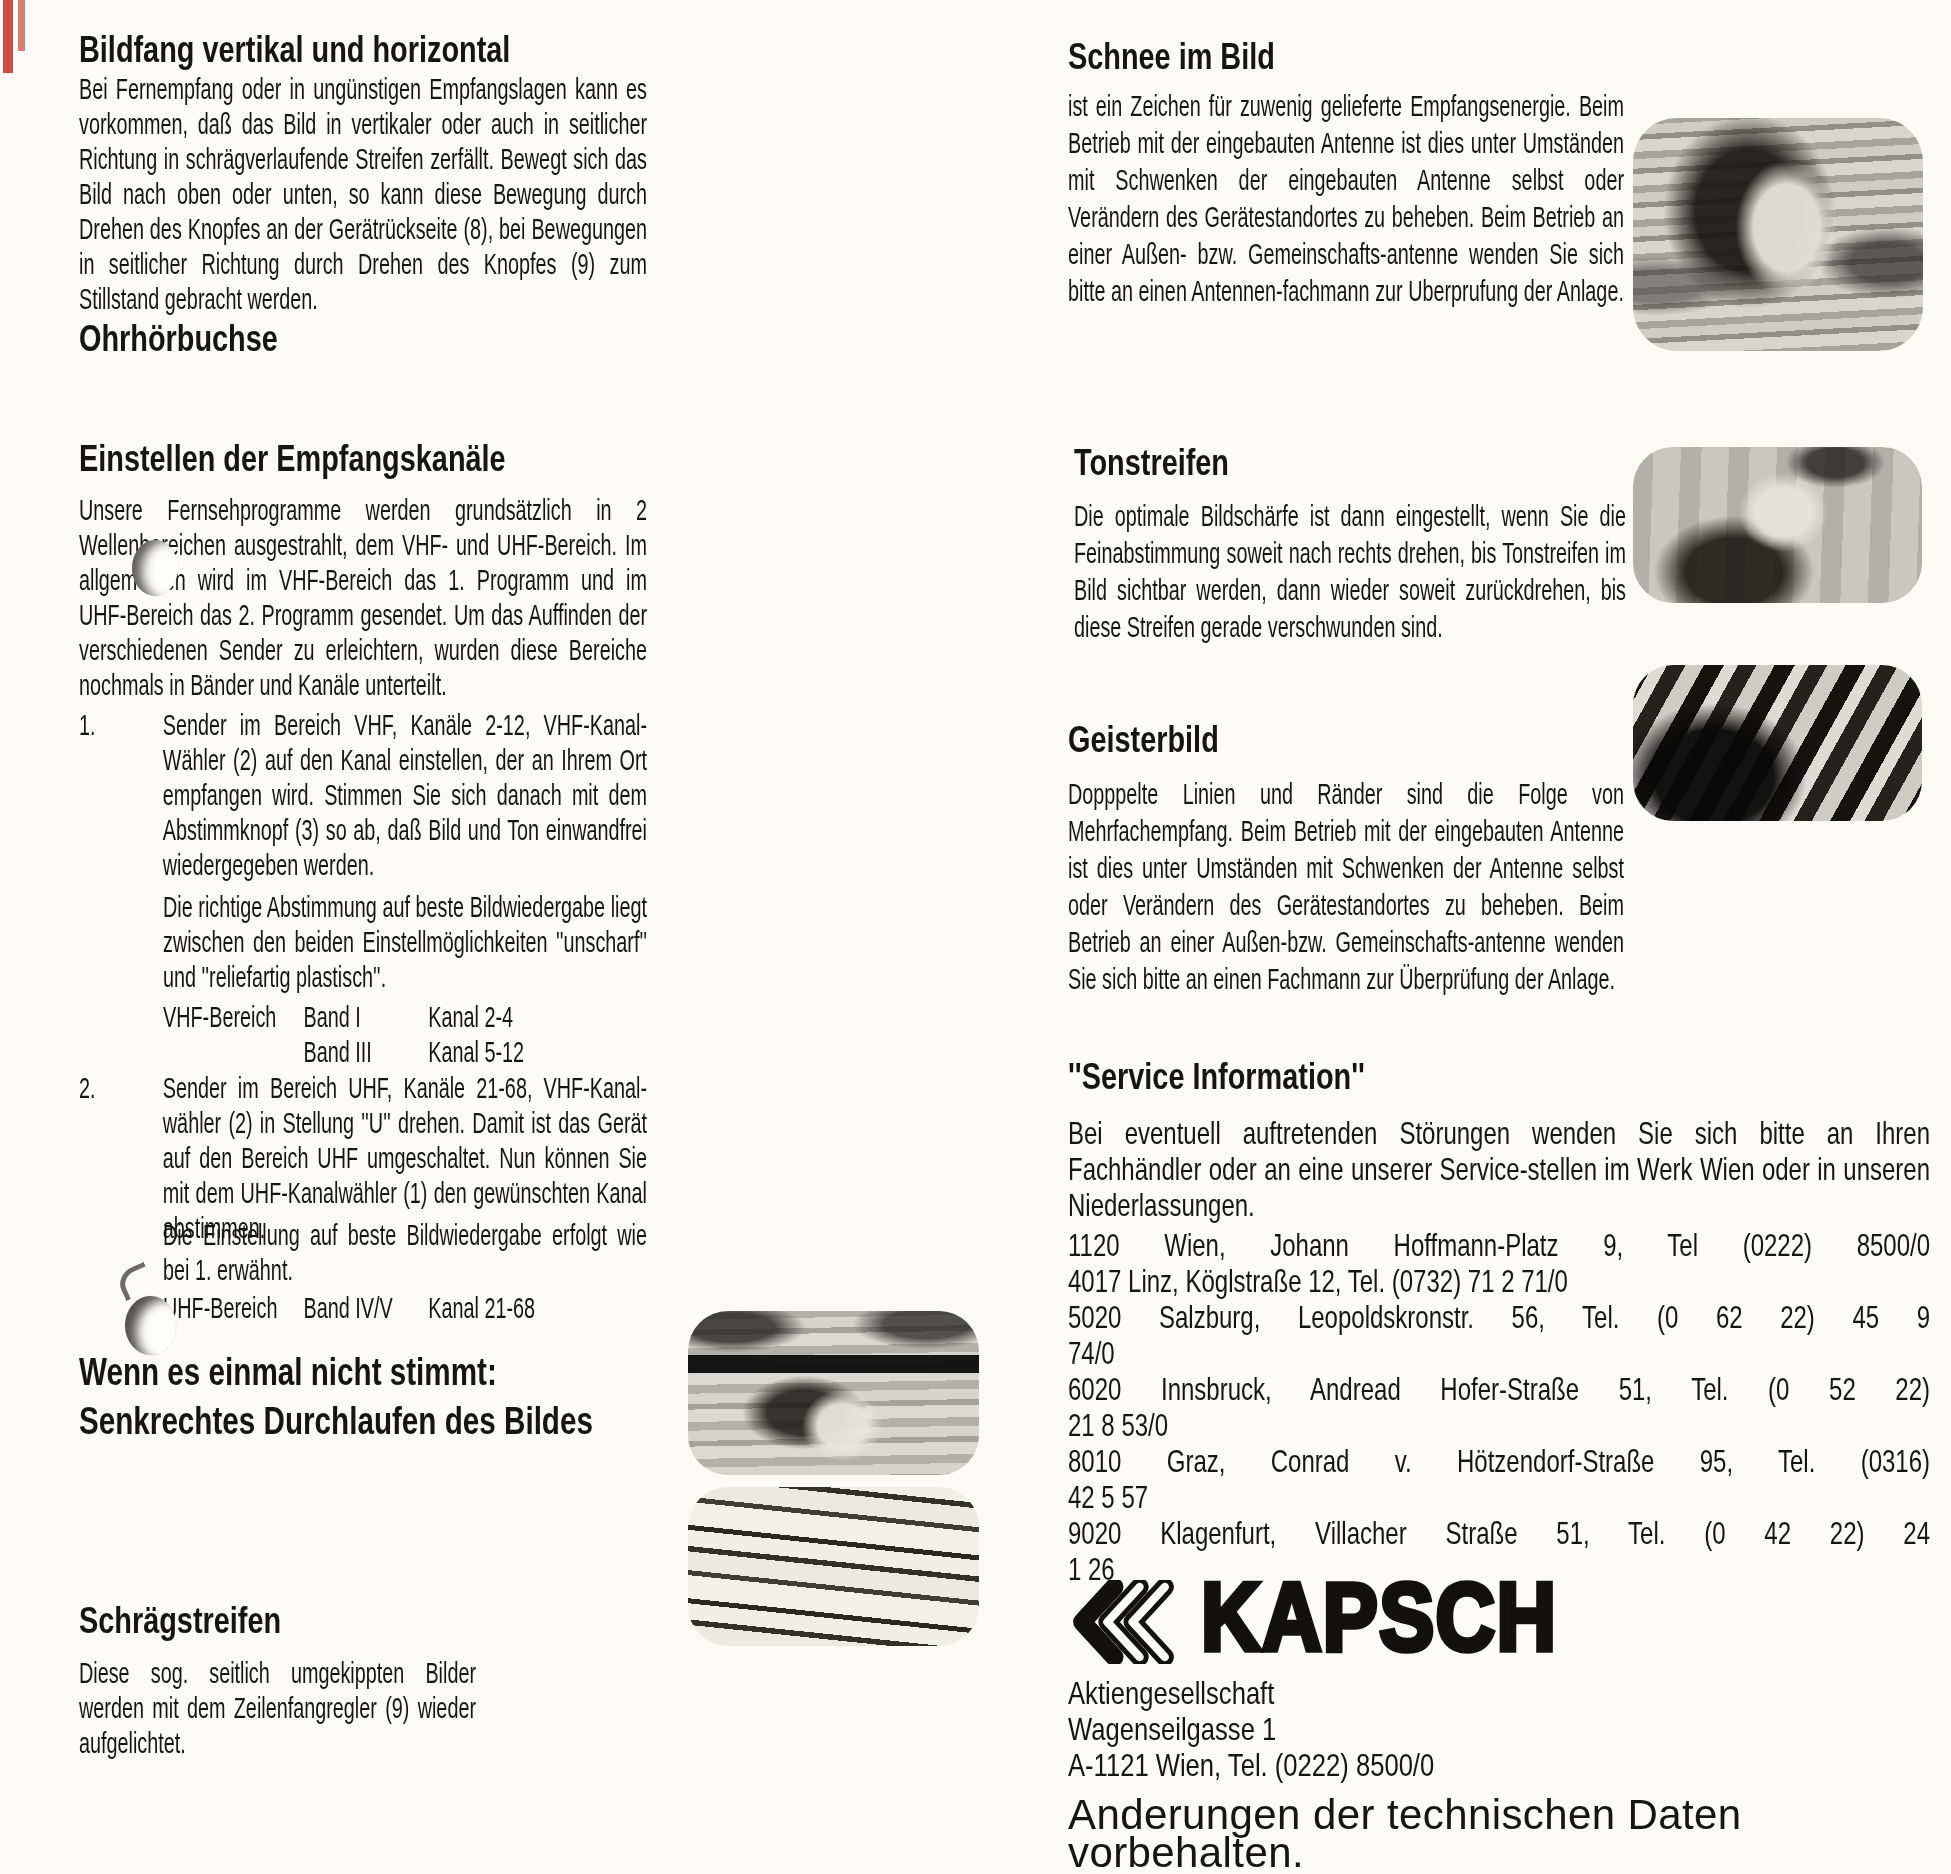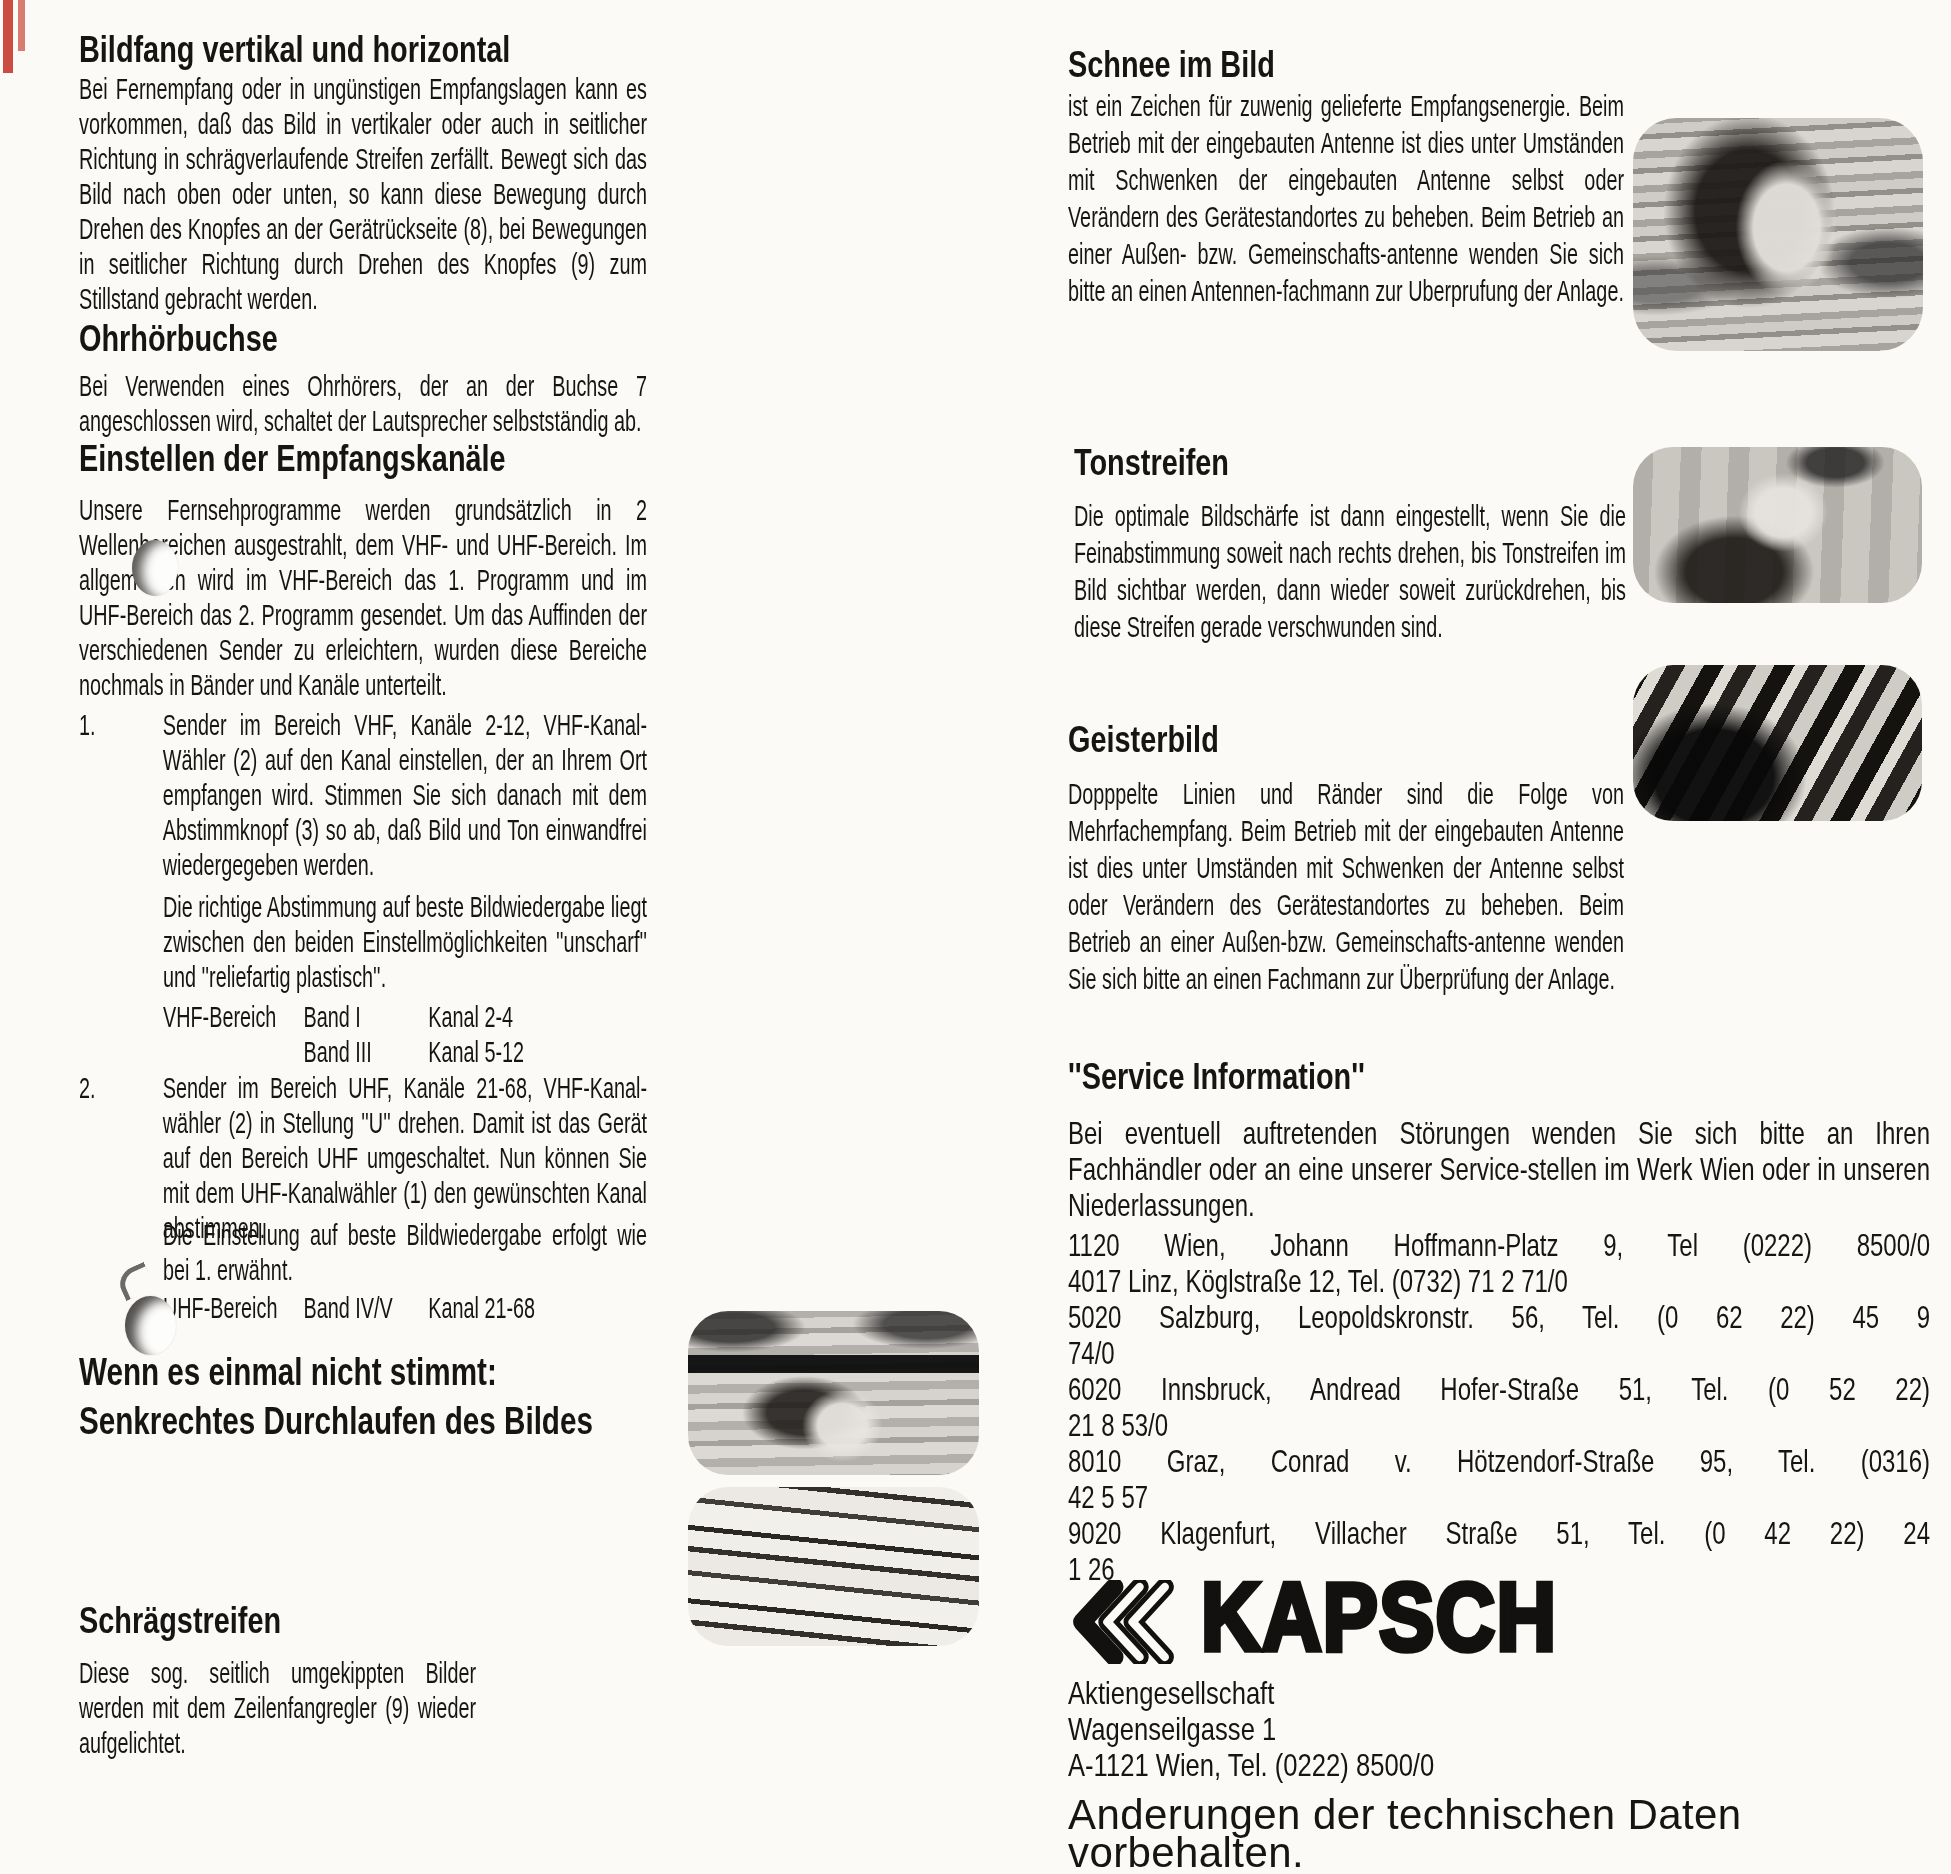--- a/index.html
+++ b/index.html
@@ -81,23 +81,20 @@
   <div class="blk" style="left:79px;top:29px;width:568px">
     <div class="c78 h1">Bildfang vertikal und horizontal</div>
   </div>
   <div class="blk" style="left:79px;top:71px;width:568px">
     <div class="c66 body">Bei Fernempfang oder in ungünstigen Empfangslagen kann es vorkommen, daß das Bild in vertikaler oder auch in seitlicher Richtung in schrägverlaufende Streifen zerfällt. Bewegt sich das Bild nach oben oder unten, so kann diese Bewegung durch Drehen des Knopfes an der Gerätrückseite (8), bei Bewegungen in seitlicher Richtung durch Drehen des Knopfes (9) zum Stillstand gebracht werden.</div>
   </div>
 
   <div class="blk" style="left:79px;top:318px;width:568px">
     <div class="c78 h1">Ohrhörbuchse</div>
   </div>
-  <div class="blk" style="left:79px;top:368px;width:568px">
-    <div class="c66 body">Bei Verwenden eines Ohrhörers, der an der Buchse 7 angeschlossen wird, schaltet der Lautsprecher selbstständig ab.</div>
-  </div>
 
   <div class="blk" style="left:79px;top:438px;width:568px">
     <div class="c78 h1">Einstellen der Empfangskanäle</div>
   </div>
   <div class="blk" style="left:79px;top:492px;width:568px">
     <div class="c66 body">Unsere Fernsehprogramme werden grundsätzlich in 2 Wellenbereichen ausgestrahlt, dem VHF- und UHF-Bereich. Im allgemeinen wird im VHF-Bereich das 1. Programm und im UHF-Bereich das 2. Programm gesendet. Um das Auffinden der verschiedenen Sender zu erleichtern, wurden diese Bereiche nochmals in Bänder und Kanäle unterteilt.</div>
   </div>
 
   <div class="blk" style="left:79px;top:707px;width:568px">
     <div class="c66 body item">
@@ -149,21 +146,21 @@
     <div class="c78 h1big">Senkrechtes Durchlaufen des Bildes</div>
   </div>
 
   <div class="blk" style="left:79px;top:1600px;width:476px">
     <div class="c78 h1">Schrägstreifen</div>
   </div>
   <div class="blk" style="left:79px;top:1655px;width:397px">
     <div class="c66 body">Diese sog. seitlich umgekippten Bilder werden mit dem Zeilenfangregler (9) wieder aufgelichtet.</div>
   </div>
 
-  <div class="blk" style="left:1068px;top:44px;width:556px">
+  <div class="blk" style="left:1068px;top:36px;width:556px">
     <div class="c78 h1">Schnee im Bild</div>
   </div>
   <div class="blk" style="left:1068px;top:87px;width:556px">
     <div class="c66 body lh46">ist ein Zeichen für zuwenig gelieferte Empfangsenergie. Beim Betrieb mit der eingebauten Antenne ist dies unter Umständen mit Schwenken der eingebauten Antenne selbst oder Verändern des Gerätestandortes zu beheben. Beim Betrieb an einer Außen- bzw. Gemeinschafts-antenne wenden Sie sich bitte an einen Antennen-fachmann zur Uberprufung der Anlage.</div>
   </div>
 
   <div class="blk" style="left:1074px;top:442px;width:556px">
     <div class="c78 h1">Tonstreifen</div>
   </div>
   <div class="blk" style="left:1074px;top:497px;width:552px">

